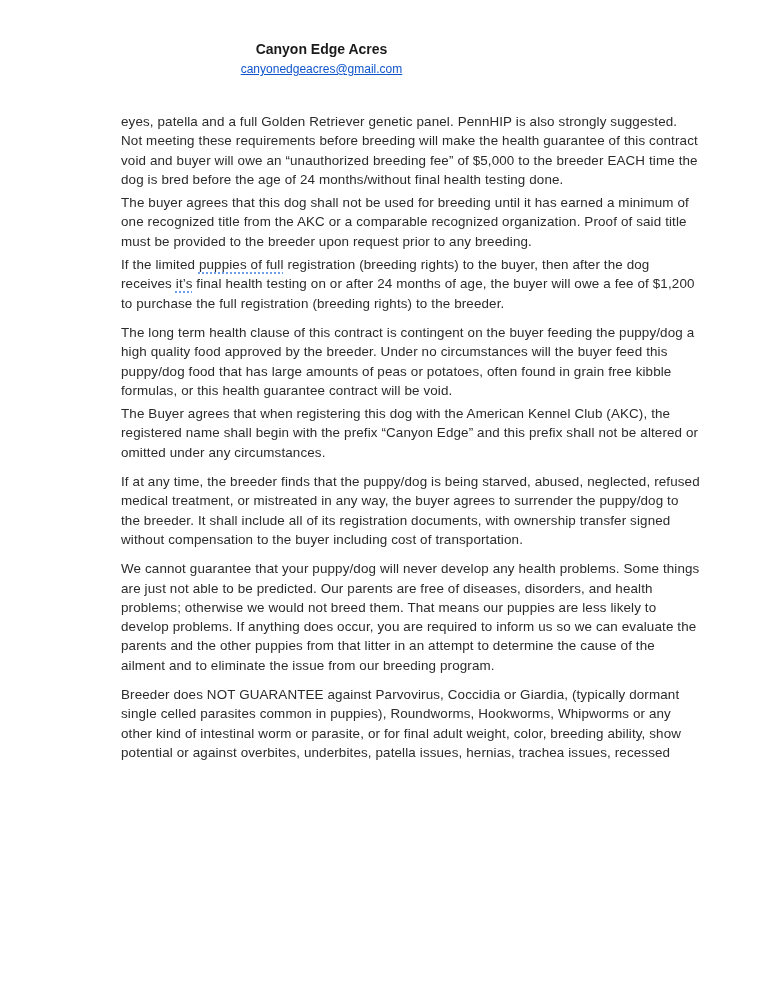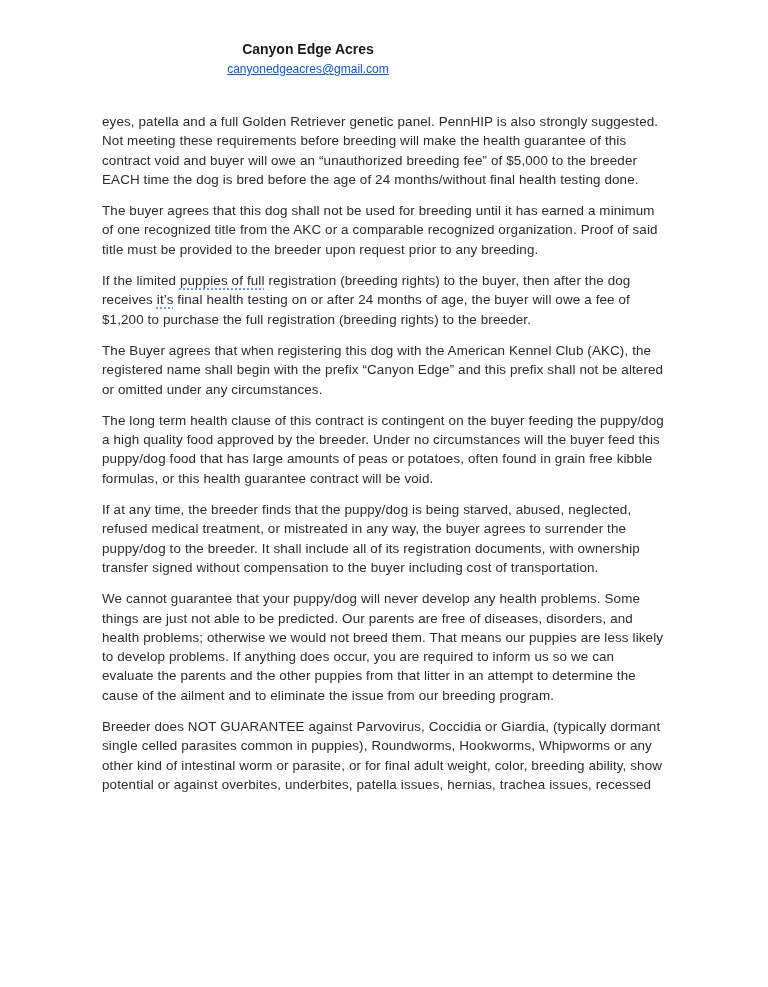--- a/index.html
+++ b/index.html
@@ -12,20 +12,21 @@
     height: 987px;
     overflow: hidden;
     font-family: "Liberation Sans", "DejaVu Sans", sans-serif;
     color: var(--text-color, #2b2b2b);
   }
   .page {
     width: 616px;
     height: 987px;
     background: #ffffff;
     box-sizing: border-box;
+    padding-left: 27px;
   }
   .doc-header {
     padding-top: 40px;
     text-align: center;
   }
   .doc-title {
     font-size: 14px;
     line-height: 19px;
     font-weight: bold;
     color: #1a1a1a;
@@ -41,21 +42,21 @@
   }
   .doc-body {
     margin: 33px 90px 0 90px;
     width: 588px;
     font-size: 13.4px;
     line-height: 19.3px;
     letter-spacing: 0.01em;
     text-align: left;
   }
   .doc-body p.para {
-    margin: 12px;
+    margin: 4px;
   }
   .doc-body p.para.gap {
     margin-top: 10px;
   }
   .grammar {
     text-decoration: underline dotted var(--grammar-color, #6d9eeb);
     text-decoration-thickness: 1.5px;
     text-underline-offset: 2.5px;
   }
 </style>
@@ -67,19 +68,19 @@
     <div class="doc-title">Canyon Edge Acres</div>
     <div class="doc-email">
       <a href="#">canyonedgeacres@gmail.com</a>
     </div>
   </div>
 
   <div class="doc-body">
       <p class="para"><span>eyes, patella and a full Golden Retriever genetic panel. PennHIP is also strongly suggested. Not meeting these requirements before breeding will make the health guarantee of this contract void and buyer will owe an “unauthorized breeding fee” of $5,000 to the breeder EACH time the dog is bred before the age of 24 months/without final health testing done.</span></p>
       <p class="para"><span>The buyer agrees that this dog shall not be used for breeding until it has earned a minimum of one recognized title from the AKC or a comparable recognized organization. Proof of said title must be provided to the breeder upon request prior to any breeding.</span></p>
       <p class="para"><span>If the limited </span><span class="grammar">puppies of full</span><span> registration (breeding rights) to the buyer, then after the dog receives </span><span class="grammar">it’s</span><span> final health testing on or after 24 months of age, the buyer will owe a fee of $1,200 to purchase the full registration (breeding rights) to the breeder.</span></p>
+      <p class="para gap"><span>The long term health clause of this contract is contingent on the buyer feeding the puppy/dog a high quality food approved by the breeder. Under no circumstances will the buyer feed this puppy/dog food that has large amounts of peas or potatoes, often found in grain free kibble formulas, or this health guarantee contract will be void.</span></p>
       <p class="para"><span>The Buyer agrees that when registering this dog with the American Kennel Club (AKC), the registered name shall begin with the prefix “Canyon Edge” and this prefix shall not be altered or omitted under any circumstances.</span></p>
-      <p class="para gap"><span>The long term health clause of this contract is contingent on the buyer feeding the puppy/dog a high quality food approved by the breeder. Under no circumstances will the buyer feed this puppy/dog food that has large amounts of peas or potatoes, often found in grain free kibble formulas, or this health guarantee contract will be void.</span></p>
       <p class="para gap"><span>If at any time, the breeder finds that the puppy/dog is being starved, abused, neglected, refused medical treatment, or mistreated in any way, the buyer agrees to surrender the puppy/dog to the breeder. It shall include all of its registration documents, with ownership transfer signed without compensation to the buyer including cost of transportation.</span></p>
       <p class="para gap"><span>We cannot guarantee that your puppy/dog will never develop any health problems. Some things are just not able to be predicted. Our parents are free of diseases, disorders, and health problems; otherwise we would not breed them. That means our puppies are less likely to develop problems. If anything does occur, you are required to inform us so we can evaluate the parents and the other puppies from that litter in an attempt to determine the cause of the ailment and to eliminate the issue from our breeding program.</span></p>
       <p class="para gap"><span>Breeder does NOT GUARANTEE against Parvovirus, Coccidia or Giardia, (typically dormant single celled parasites common in puppies), Roundworms, Hookworms, Whipworms or any other kind of intestinal worm or parasite, or for final adult weight, color, breeding ability, show potential or against overbites, underbites, patella issues, hernias, trachea issues, recessed</span></p>
     </div>
 </div>
 
 </body></html>

